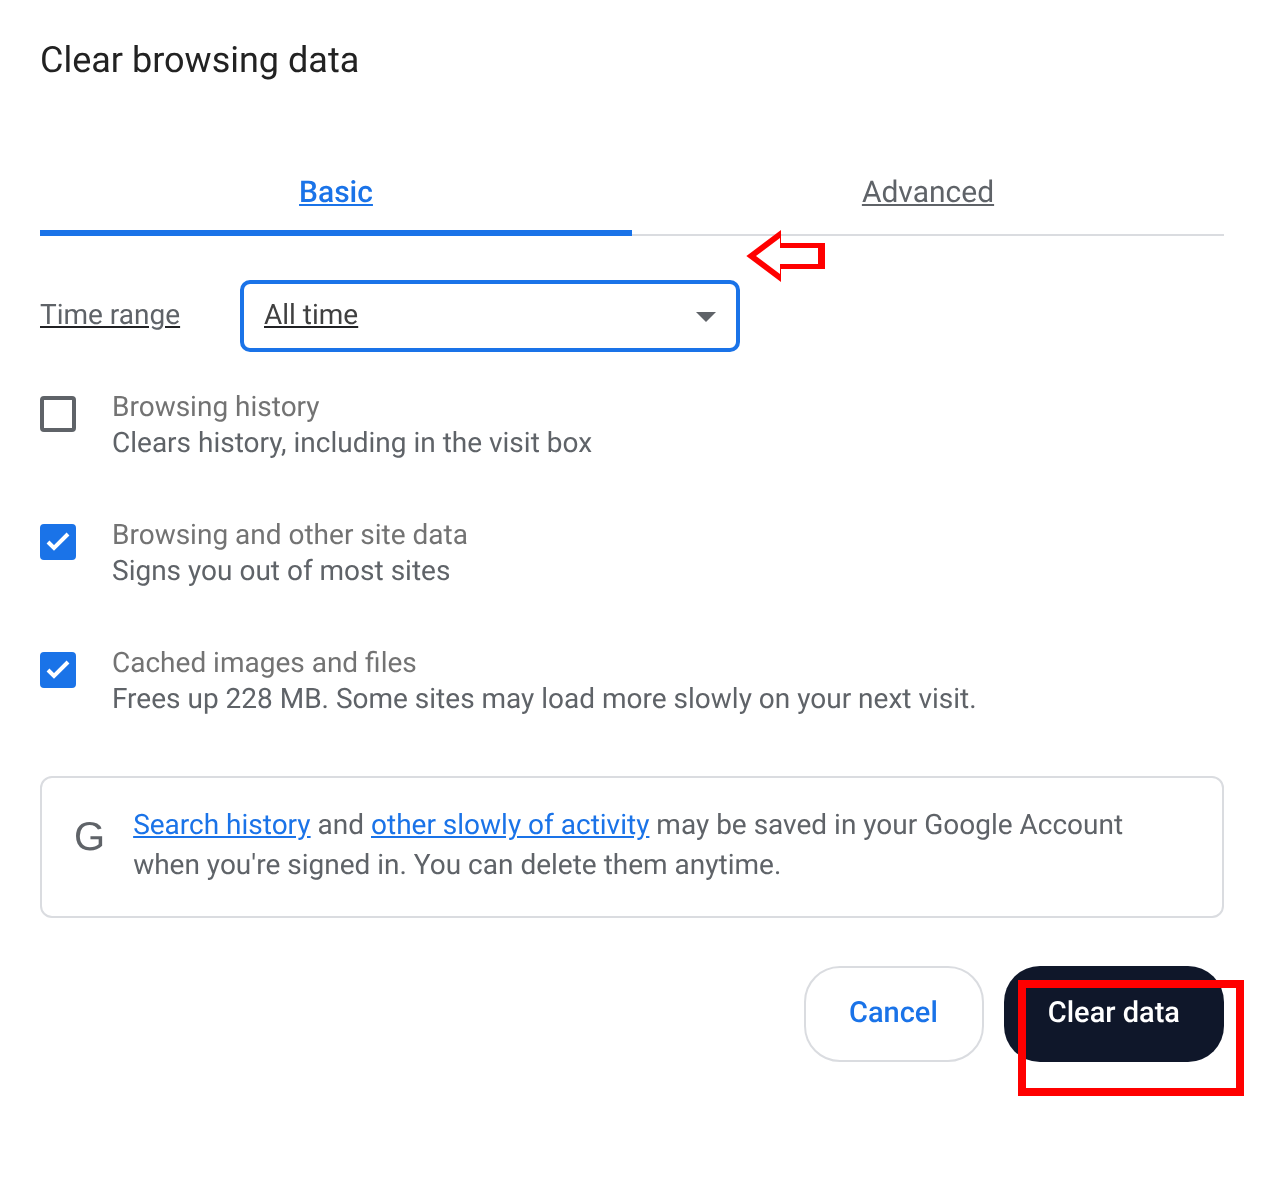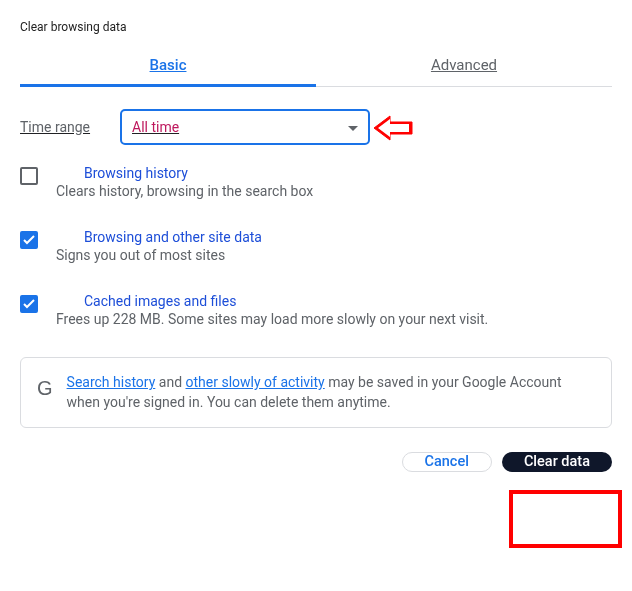--- a/index.html
+++ b/index.html
@@ -7,23 +7,23 @@
     margin: 0;
     width: 632px;
     height: 591px;
     font-family: "Segoe UI", Roboto, Arial, sans-serif;
     background: #fff;
     color: #202124;
     position: relative;
   }
   .dialog { padding: 20px 20px 0 20px; }
   .title {
-    font-size: 12px;
+    font-size: 18px;
     color: #222;
-    margin-bottom: 10px;
+    margin-bottom: 34px;
   }
   .tabs {
     display: flex;
     border-bottom: 1px solid #dadce0;
   }
   .tab {
     flex: 1;
     text-align: center;
     padding: 12px 0;
     font-size: 15px;
@@ -57,21 +57,21 @@
   .select {
     width: 250px;
     height: 36px;
     border: 2px solid #1a73e8;
     border-radius: 5px;
     display: flex;
     align-items: center;
     justify-content: space-between;
     padding: 0 10px;
     font-size: 14px;
-    color: #be185d;
+    color: #404040;
     cursor: pointer;
   }
   .options {
     margin-top: 20px;
   }
   .option {
     display: flex;
     align-items: flex-start;
     gap: 18px;
     margin-bottom: 30px;
@@ -91,21 +91,21 @@
     cursor: pointer;
     background: #fff;
   }
   .cbx.checked {
     background: #1a73e8;
     border-color: #1a73e8;
   }
   .cbx.checked svg { display: block; }
   .cbx svg { display: none; }
   .opt-body { font-size: 14px; }
-  .opt-title { color: #1d4ed8; margin-bottom: 2px; margin-left: 28px; }
+  .opt-title { color: #737373; margin-bottom: 2px; }
   .opt-desc { color: #5f6368; }
   .info-box {
     border: 1px solid #dadce0;
     border-radius: 6px;
     padding: 14px 16px;
     display: flex;
     gap: 14px;
     align-items: flex-start;
     font-size: 14px;
     color: #5f6368;
@@ -120,21 +120,21 @@
   }
   .link { color: #1a73e8; text-decoration: underline; cursor: pointer; }
   .actions {
     display: flex;
     justify-content: flex-end;
     gap: 10px;
     padding: 24px 20px 18px 0;
     align-items: center;
   }
   .btn {
-    height: 20px;
+    height: 48px;
     padding: 0 22px;
     border-radius: 18px;
     font-size: 14.5px;
     font-weight: 500;
     display: flex;
     align-items: center;
     justify-content: center;
     cursor: pointer;
   }
   .btn-outline {
@@ -185,21 +185,21 @@
           </svg>
       </span>
     </div>
   </div>
 
   <div class="options" id="options-container">
       <div class="option">
         <div class="cbx"></div>
         <div class="opt-body">
           <div class="opt-title">Browsing history</div>
-          <div class="opt-desc">Clears history, browsing in the search box</div>
+          <div class="opt-desc">Clears history, including in the visit box</div>
         </div>
       </div>
       <div class="option">
         <div class="cbx checked">
           <svg width="12" height="10" viewBox="0 0 12 10">
             <path d="M1 5 L4 8 L11 1" stroke="#fff" stroke-width="2" fill="none"></path>
           </svg>
         </div>
         <div class="opt-body">
           <div class="opt-title">Browsing and other site data</div>

